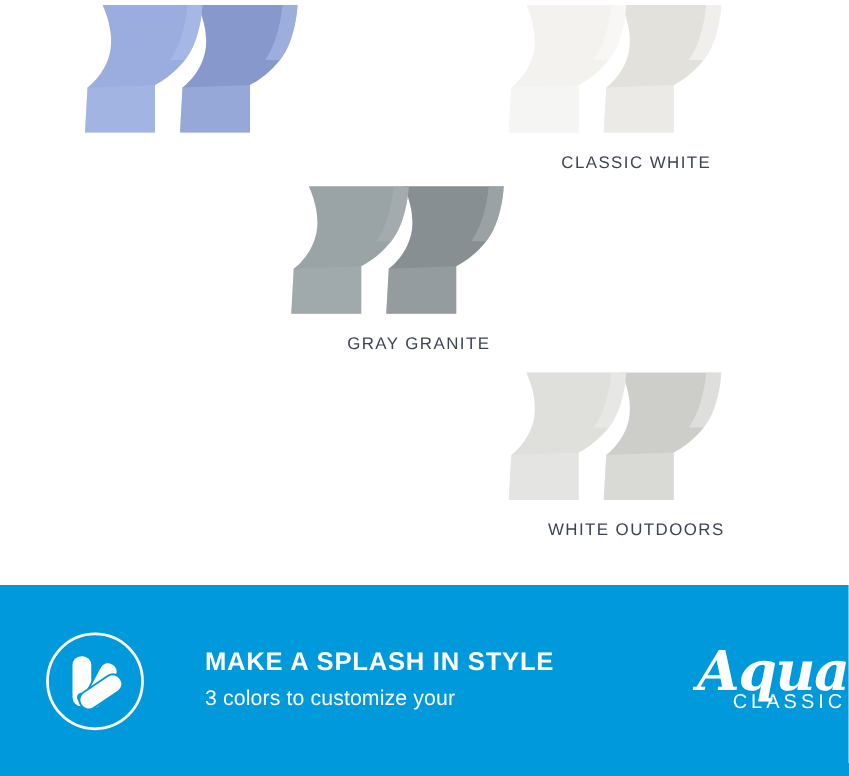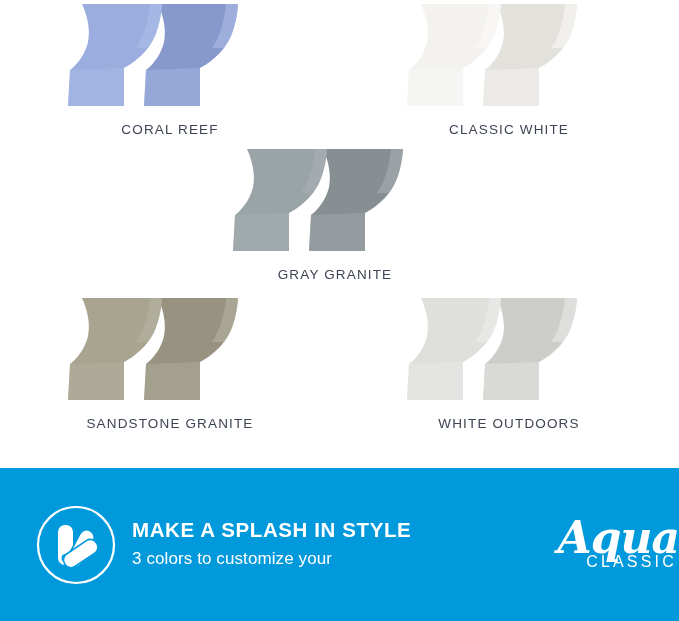--- a/index.html
+++ b/index.html
@@ -61,20 +61,21 @@
   
   .promo-banner {
     position: absolute;
     left: 0;
     top: 468px;
     width: 679px;
     height: 153px;
     background: #0099db;
     display: flex;
     align-items: center;
+    gap: 32px;
   }
 
   .promo-icon-wrap {
     width: 96px;
     min-width: 96px;
     display: flex;
     align-items: center;
     justify-content: center;
     margin-left: 28px;
   }
@@ -148,21 +149,20 @@
         <path d="M134,2 L214,2 C214,2 213,30 200,46 L188,46 C200,30 202,2 202,2 Z" fill="#aebfe9" opacity="0.55"></path>
             <path d="M122,68 L176,66 L176,104 L120,104 Z" fill="#aebfe9" opacity="0.38"></path>
           </g>
         <g>
           <path class="c-main" d="M58,2 L138,2 C138,2 137,30 124,46 C113,60 100,66 100,66 L100,104 L44,104 L46,68 C46,68 60,58 64,40 C68,22 58,2 58,2 Z" fill="#9aadde"></path>
         <path d="M58,2 L138,2 C138,2 137,30 124,46 L112,46 C124,30 126,2 126,2 Z" fill="#aebfe9" opacity="0.55"></path>
             <path d="M46,68 L100,66 L100,104 L44,104 Z" fill="#aebfe9" opacity="0.38"></path>
           </g>
       </svg>
     </div>
-    <div class="color-label">CORAL REEF</div>
   </div>
 
   <div class="color-cell" id="cell-2">
     <div class="chair-stage">
       <svg viewBox="0 0 292 112" preserveAspectRatio="xMidYMid meet">
         <g>
           <path class="c-main" d="M134,2 L214,2 C214,2 213,30 200,46 C189,60 176,66 176,66 L176,104 L120,104 L122,68 C122,68 136,58 140,40 C144,22 134,2 134,2 Z" fill="#878f93"></path>
         <path d="M134,2 L214,2 C214,2 213,30 200,46 L188,46 C200,30 202,2 202,2 Z" fill="#abb3b6" opacity="0.55"></path>
             <path d="M122,68 L176,66 L176,104 L120,104 Z" fill="#abb3b6" opacity="0.38"></path>
           </g>
@@ -187,37 +187,20 @@
         <g>
           <path class="c-main" d="M58,2 L138,2 C138,2 137,30 124,46 C113,60 100,66 100,66 L100,104 L44,104 L46,68 C46,68 60,58 64,40 C68,22 58,2 58,2 Z" fill="#f3f2ef"></path>
         <path d="M58,2 L138,2 C138,2 137,30 124,46 L112,46 C124,30 126,2 126,2 Z" fill="#fbfbf9" opacity="0.55"></path>
             <path d="M46,68 L100,66 L100,104 L44,104 Z" fill="#fbfbf9" opacity="0.38"></path>
           </g>
       </svg>
     </div>
     <div class="color-label">CLASSIC WHITE</div>
   </div>
 
-  <div class="color-cell" id="cell-3">
-    <div class="chair-stage">
-      <svg viewBox="0 0 292 112" preserveAspectRatio="xMidYMid meet">
-        <g>
-          <path class="c-main" d="M134,2 L214,2 C214,2 213,30 200,46 C189,60 176,66 176,66 L176,104 L120,104 L122,68 C122,68 136,58 140,40 C144,22 134,2 134,2 Z" fill="#979380"></path>
-        <path d="M134,2 L214,2 C214,2 213,30 200,46 L188,46 C200,30 202,2 202,2 Z" fill="#b8b5a4" opacity="0.55"></path>
-            <path d="M122,68 L176,66 L176,104 L120,104 Z" fill="#b8b5a4" opacity="0.38"></path>
-          </g>
-        <g>
-          <path class="c-main" d="M58,2 L138,2 C138,2 137,30 124,46 C113,60 100,66 100,66 L100,104 L44,104 L46,68 C46,68 60,58 64,40 C68,22 58,2 58,2 Z" fill="#a8a490"></path>
-        <path d="M58,2 L138,2 C138,2 137,30 124,46 L112,46 C124,30 126,2 126,2 Z" fill="#b8b5a4" opacity="0.55"></path>
-            <path d="M46,68 L100,66 L100,104 L44,104 Z" fill="#b8b5a4" opacity="0.38"></path>
-          </g>
-      </svg>
-    </div>
-    <div class="color-label">SANDSTONE GRANITE</div>
-  </div>
 
   <div class="color-cell" id="cell-4">
     <div class="chair-stage">
       <svg viewBox="0 0 292 112" preserveAspectRatio="xMidYMid meet">
         <g>
           <path class="c-main" d="M134,2 L214,2 C214,2 213,30 200,46 C189,60 176,66 176,66 L176,104 L120,104 L122,68 C122,68 136,58 140,40 C144,22 134,2 134,2 Z" fill="#cdcec9"></path>
         <path d="M134,2 L214,2 C214,2 213,30 200,46 L188,46 C200,30 202,2 202,2 Z" fill="#eceded" opacity="0.55"></path>
             <path d="M122,68 L176,66 L176,104 L120,104 Z" fill="#eceded" opacity="0.38"></path>
           </g>
         <g>

